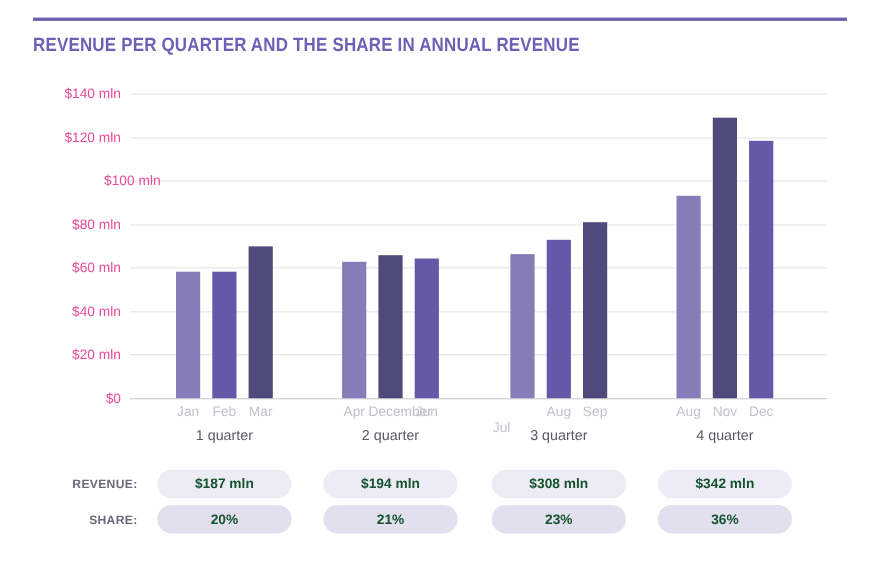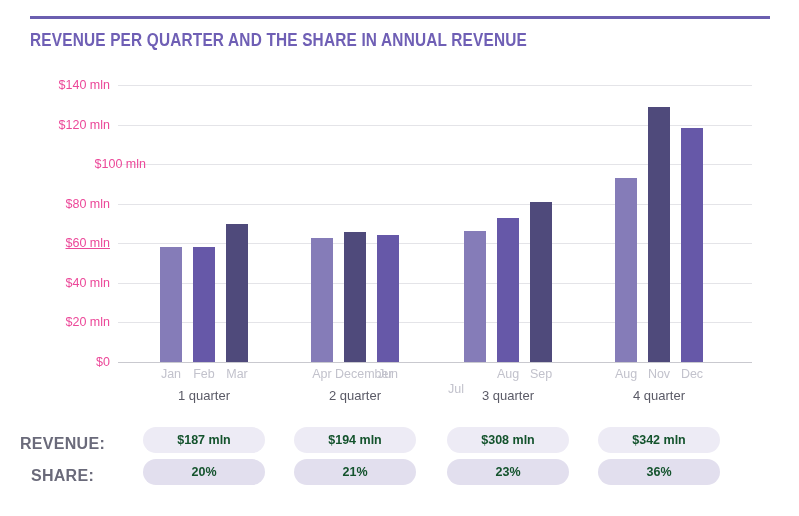--- a/index.html
+++ b/index.html
@@ -104,22 +104,22 @@
     font-size: 13px;
     color: #5a5a66;
     line-height: 1;
   }
 
   
   .row-label {
     position: absolute;
     left: 0;
     width: 125px;
-    text-align: center;
-    font-size: 16px;
+    text-align: right;
+    font-size: 11px;
     font-weight: bold;
     color: #6a6a7a;
     letter-spacing: 0.3px;
     line-height: 1;
   }
   .pill {
     position: absolute;
     width: 122px;
     height: 26px;
     border-radius: 13px;
@@ -149,21 +149,21 @@
         <div class="gridline" style="top: 243.286px;"></div>
         <div class="gridline" style="top: 282.857px;"></div>
         <div class="gridline" style="top: 322.429px;"></div>
         <div class="gridline baseline" style="top: 362px;"></div>
       </div>
     <div id="yticks">
         <div class="ytick" style="top: 79px;">$140 mln</div>
         <div class="ytick" style="top: 118.571px;">$120 mln</div>
         <div class="ytick" style="top: 158.143px; padding-left: 36px;">$100 mln</div>
         <div class="ytick" style="top: 197.714px;">$80 mln</div>
-        <div class="ytick" style="top: 237.286px; text-decoration: underline;">$60 mln</div>
+        <div class="ytick" style="top: 237.286px;">$60 mln</div>
         <div class="ytick" style="top: 276.857px;">$40 mln</div>
         <div class="ytick" style="top: 316.429px;">$20 mln</div>
         <div class="ytick" style="top: 356px;">$0</div>
       </div>
     <div class="bars-layer" id="bars">
         <div class="bar" style="left: 160px; height: 114.757px; background: rgb(133, 124, 184);"></div>
         <div class="bar" style="left: 193px; height: 114.757px; background: rgb(102, 88, 168);"></div>
         <div class="bar" style="left: 226px; height: 138.5px; background: rgb(79, 74, 123);"></div>
         <div class="bar" style="left: 311px; height: 123.661px; background: rgb(133, 124, 184);"></div>
         <div class="bar" style="left: 344px; height: 129.596px; background: rgb(79, 74, 123);"></div>

